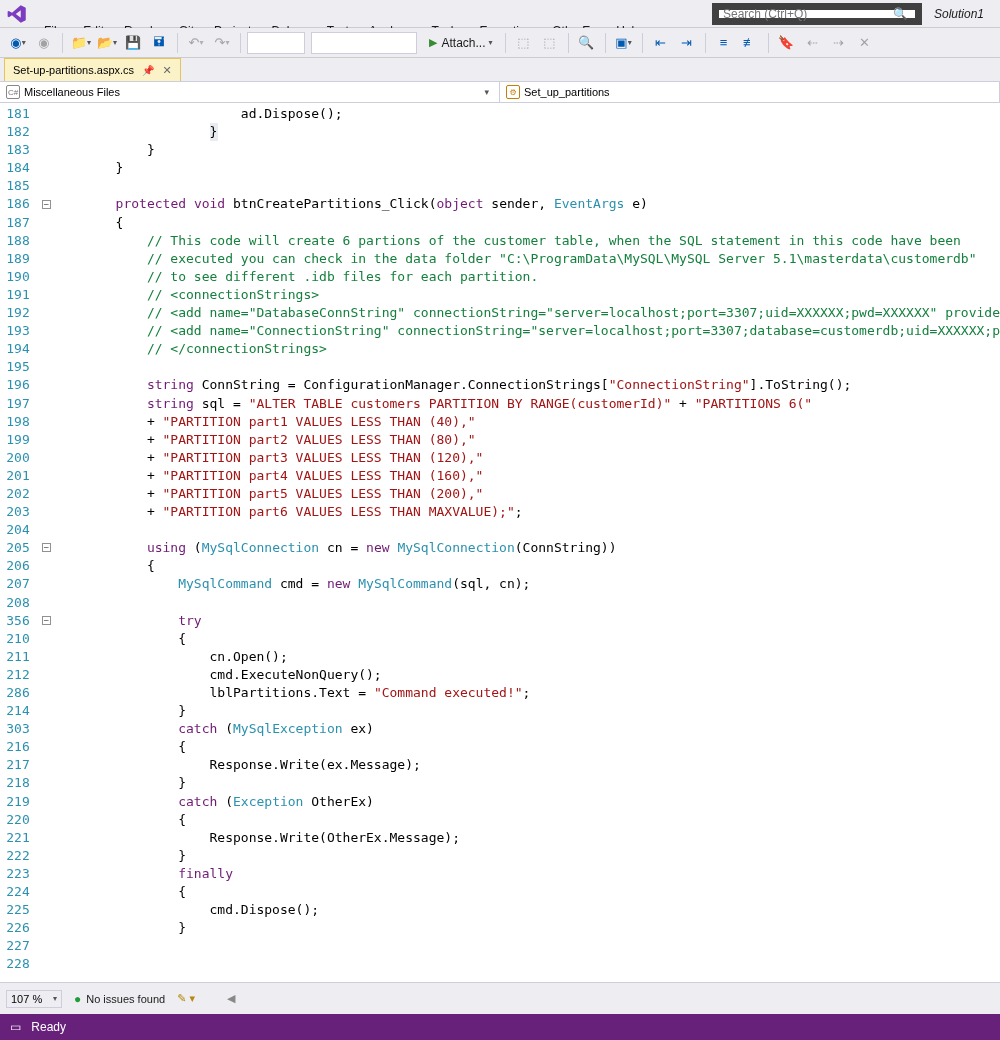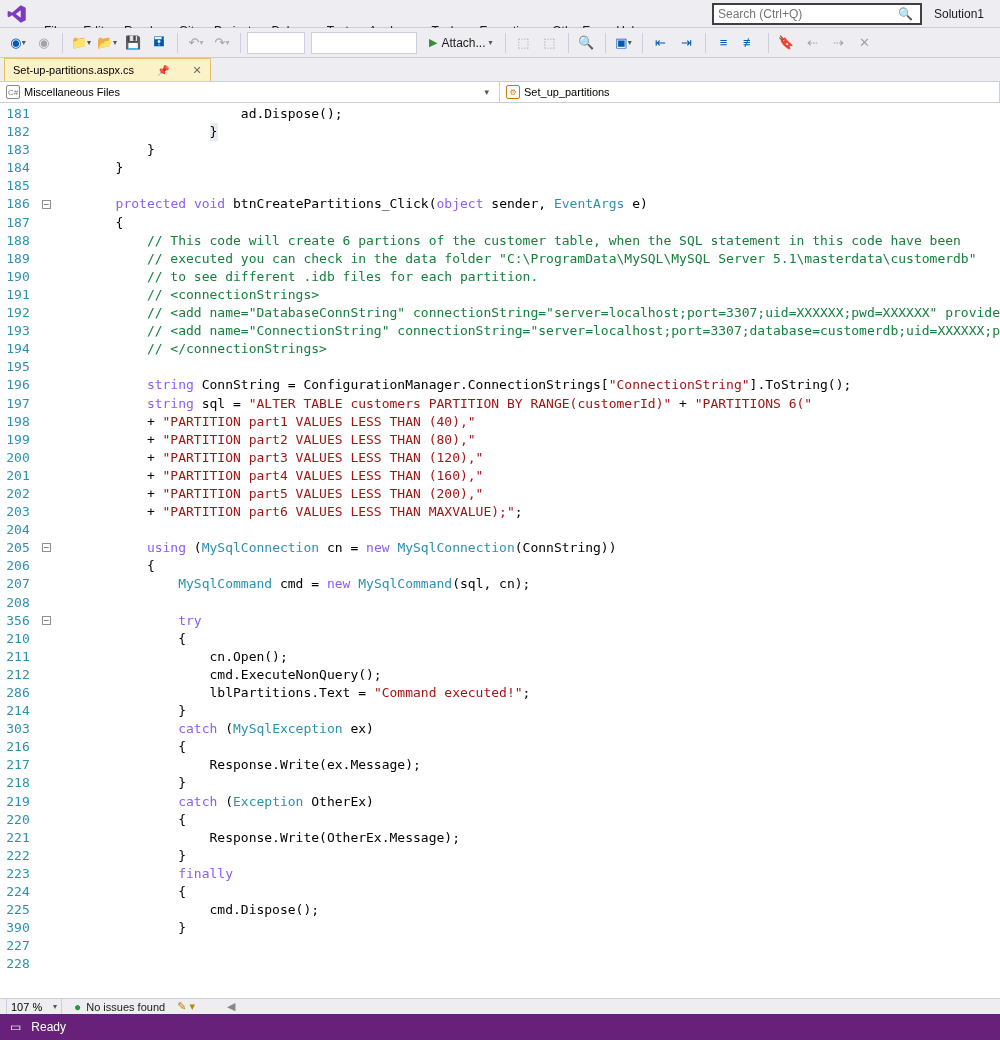--- a/index.html
+++ b/index.html
@@ -1,59 +1,59 @@
 <!DOCTYPE html>
 <html><head>
 <meta charset="utf-8">
 <style>
   * { box-sizing: border-box; margin: 0; padding: 0; }
   body { font-family: "Segoe UI", Tahoma, sans-serif; font-size: 12px; background: #eeeef2; width: 1000px; height: 1040px; overflow: hidden; display: flex; flex-direction: column; }
   .menubar { background: #eeeef2; height: 28px; display: flex; align-items: center; padding: 0 4px; gap: 0; border-bottom: 1px solid #ccc; }
   .vs-logo { width: 22px; height: 22px; margin: 0 6px 0 2px; display: flex; align-items: center; justify-content: center; }
   .vs-logo svg { width: 20px; height: 20px; }
   .menu-item { padding: 4px 10px; cursor: pointer; color: #1b1b1b; margin-top: 34px; }
-  .search-box { margin-left: auto; width: 210px; height: 22px; border: 2px solid #404040; background: #fff; display: flex; align-items: center; padding: 0 4px; }
+  .search-box { margin-left: auto; width: 210px; height: 22px; border: 7px solid #404040; background: #fff; display: flex; align-items: center; padding: 0 4px; }
   .search-box input { border: none; outline: none; flex: 1; font-size: 12px; color: #717171; background: transparent; }
   .search-btn { color: #555; font-size: 12px; padding: 0 3px; }
-  .solution-label { padding: 0 12px; color: #1b1b1b; }
+  .solution-label { padding: 0 12px; color: #1b1b1b; font-style: italic; }
   .toolbar { background: #eeeef2; height: 30px; display: flex; align-items: center; border-bottom: 1px solid #ccc; padding: 0 6px; gap: 2px; }
   .tbtn { width: 24px; height: 24px; display: flex; align-items: center; justify-content: center; font-size: 13px; color: #333; cursor: pointer; }
   .tbtn.blue { color: #0059b3; }
   .tbtn.dim { opacity: 0.4; }
   .tbtn.gold { color: #c38b1f; }
   .drop::after { content: " ▾"; font-size: 8px; color: #555; }
   .sep { width: 1px; height: 20px; background: #cccedb; margin: 0 4px; }
   .combo { width: 58px; height: 22px; border: 1px solid #cccedb; background: #fff; margin-right: 4px; }
   .attach-btn { display: flex; align-items: center; padding: 0 6px; height: 24px; cursor: pointer; }
   .attach-btn span.play { color: #388a34; font-size: 11px; margin-right: 4px; }
   .attach-btn span.lbl { color: #1b1b1b; }
   .tabbar { background: #eeeef2; height: 23px; display: flex; align-items: flex-end; padding-left: 4px; }
-  .tab { background: #fcf2c8; border: 1px solid #e5c365; border-bottom: none; padding: 3px 8px; font-size: 11px; display: flex; align-items: center; gap: 23px; height: 23px; }
+  .tab { background: #fcf2c8; border: 1px solid #e5c365; border-bottom: none; padding: 3px 8px; font-size: 11px; display: flex; align-items: center; gap: 8px; height: 23px; }
   .tab .pin { font-size: 10px; color: #6a6a6a; }
   .tab .close { font-size: 11px; color: #6a6a6a; cursor: pointer; }
   .nav-dd { background: #fff; height: 22px; border-top: 1px solid #cccedb; border-bottom: 1px solid #cccedb; display: flex; align-items: stretch; }
   .nav-left, .nav-right { flex: 1; display: flex; align-items: center; padding: 0 6px; font-size: 11px; border-right: 1px solid #cccedb; position: relative; }
   .nav-left { gap: 4px; }
   .nav-right { gap: 4px; }
   .nav-ic { width: 14px; height: 14px; border: 1px solid #888; border-radius: 2px; display: inline-flex; align-items: center; justify-content: center; font-size: 8px; color: #777; }
   .nav-ic.g { color: #c77d0a; border-color: #c77d0a; }
   .nav-caret { margin-left: auto; color: #555; font-size: 9px; padding-right: 4px; }
   .editor-wrap { flex: 1; display: flex; background: #fff; overflow: hidden; position: relative; }
   .editor { flex: 1; display: flex; font-family: Consolas, monospace; font-size: 13px; line-height: 18.1px; overflow: hidden; }
   .gutter { width: 70px; background: #fff; text-align: right; padding-right: 12px; color: #2b91af; padding-top: 2px; }
   .gutter div { height: 18.1px; }
   .fold-strip { width: 14px; position: relative; padding-top: 2px; }
   .fold-box { position: absolute; left: 0; width: 9px; height: 9px; border: 1px solid #919191; background: #fff; font-size: 9px; line-height: 7px; text-align: center; color: #555; cursor: pointer; }
   .code { flex: 1; padding-top: 2px; white-space: pre; padding-left: 4px; position: relative; }
   .code div { height: 18.1px; }
-  .kw { color: #8b5cf6; }
+  .kw { color: #701a75; }
   .typ { color: #2b91af; }
   .str { color: #a31515; }
   .com { color: #15803d; }
-  .zoombar { height: 16px; background: #eeeef2; border-top: 1px solid #cccedb; display: flex; align-items: center; font-size: 11px; padding: 0 6px; gap: 12px; }
+  .zoombar { height: 32px; background: #eeeef2; border-top: 1px solid #cccedb; display: flex; align-items: center; font-size: 11px; padding: 0 6px; gap: 12px; }
   .zoom-select { width: 56px; height: 18px; border: 1px solid #cccedb; display: flex; align-items: center; padding: 0 4px; justify-content: space-between; }
   .issues { display: flex; align-items: center; gap: 5px; color: #1b1b1b; }
   .issue-ic { color: #1f9c3a; font-size: 12px; }
   .light { color: #b8860b; }
   .scroll-left { margin-left: 20px; color: #888; }
   .statusbar { height: 26px; background: #68217a; color: #fff; display: flex; align-items: center; padding: 0 10px; gap: 10px; font-size: 12px; }
   .brace-hl { background: #e8ebf0; display: inline-block; width: 8px; }
 </style>
 </head>
 <body>
@@ -183,21 +183,21 @@
         <div>216</div>
         <div>217</div>
         <div>218</div>
         <div>219</div>
         <div>220</div>
         <div>221</div>
         <div>222</div>
         <div>223</div>
         <div>224</div>
         <div>225</div>
-        <div>390</div>
+        <div>226</div>
         <div>227</div>
         <div>228</div>
       </div>
     <div class="fold-strip" id="foldstrip">
         <div class="fold-box" style="top: 96.5px;">−</div>
         <div class="fold-box" style="top: 440.4px;">−</div>
         <div class="fold-box" style="top: 512.8px;">−</div>
       </div>
     <div class="code" id="code"><div>                        ad.Dispose();</div><div>                    <span class="brace-hl">}</span></div><div>            }</div><div>        }</div><div></div><div>        <span class="kw">protected</span> <span class="kw">void</span> btnCreatePartitions_Click(<span class="kw">object</span> sender, <span class="typ">EventArgs</span> e)</div><div>        {</div><div><span class="com">            // This code will create 6 partions of the customer table, when the SQL statement in this code have been</span></div><div><span class="com">            // executed you can check in the data folder "C:\ProgramData\MySQL\MySQL Server 5.1\masterdata\customerdb"</span></div><div><span class="com">            // to see different .idb files for each partition.</span></div><div><span class="com">            // &lt;connectionStrings&gt;</span></div><div><span class="com">            // &lt;add name="DatabaseConnString" connectionString="server=localhost;port=3307;uid=XXXXXX;pwd=XXXXXX" provide</span></div><div><span class="com">            // &lt;add name="ConnectionString" connectionString="server=localhost;port=3307;database=customerdb;uid=XXXXXX;p</span></div><div><span class="com">            // &lt;/connectionStrings&gt;</span></div><div></div><div>            <span class="kw">string</span> ConnString = ConfigurationManager.ConnectionStrings[<span class="str">"ConnectionString"</span>].ToString();</div><div>            <span class="kw">string</span> sql = <span class="str">"ALTER TABLE customers PARTITION BY RANGE(customerId)"</span> + <span class="str">"PARTITIONS 6("</span></div><div>            + <span class="str">"PARTITION part1 VALUES LESS THAN (40),"</span></div><div>            + <span class="str">"PARTITION part2 VALUES LESS THAN (80),"</span></div><div>            + <span class="str">"PARTITION part3 VALUES LESS THAN (120),"</span></div><div>            + <span class="str">"PARTITION part4 VALUES LESS THAN (160),"</span></div><div>            + <span class="str">"PARTITION part5 VALUES LESS THAN (200),"</span></div><div>            + <span class="str">"PARTITION part6 VALUES LESS THAN MAXVALUE);"</span>;</div><div></div><div>            <span class="kw">using</span> (<span class="typ">MySqlConnection</span> cn = <span class="kw">new</span> <span class="typ">MySqlConnection</span>(ConnString))</div><div>            {</div><div>                <span class="typ">MySqlCommand</span> cmd = <span class="kw">new</span> <span class="typ">MySqlCommand</span>(sql, cn);</div><div></div><div>                <span class="kw">try</span></div><div>                {</div><div>                    cn.Open();</div><div>                    cmd.ExecuteNonQuery();</div><div>                    lblPartitions.Text = <span class="str">"Command executed!"</span>;</div><div>                }</div><div>                <span class="kw">catch</span> (<span class="typ">MySqlException</span> ex)</div><div>                {</div><div>                    Response.Write(ex.Message);</div><div>                }</div><div>                <span class="kw">catch</span> (<span class="typ">Exception</span> OtherEx)</div><div>                {</div><div>                    Response.Write(OtherEx.Message);</div><div>                }</div><div>                <span class="kw">finally</span></div><div>                {</div><div>                    cmd.Dispose();</div><div>                }</div></div>
   </div>

